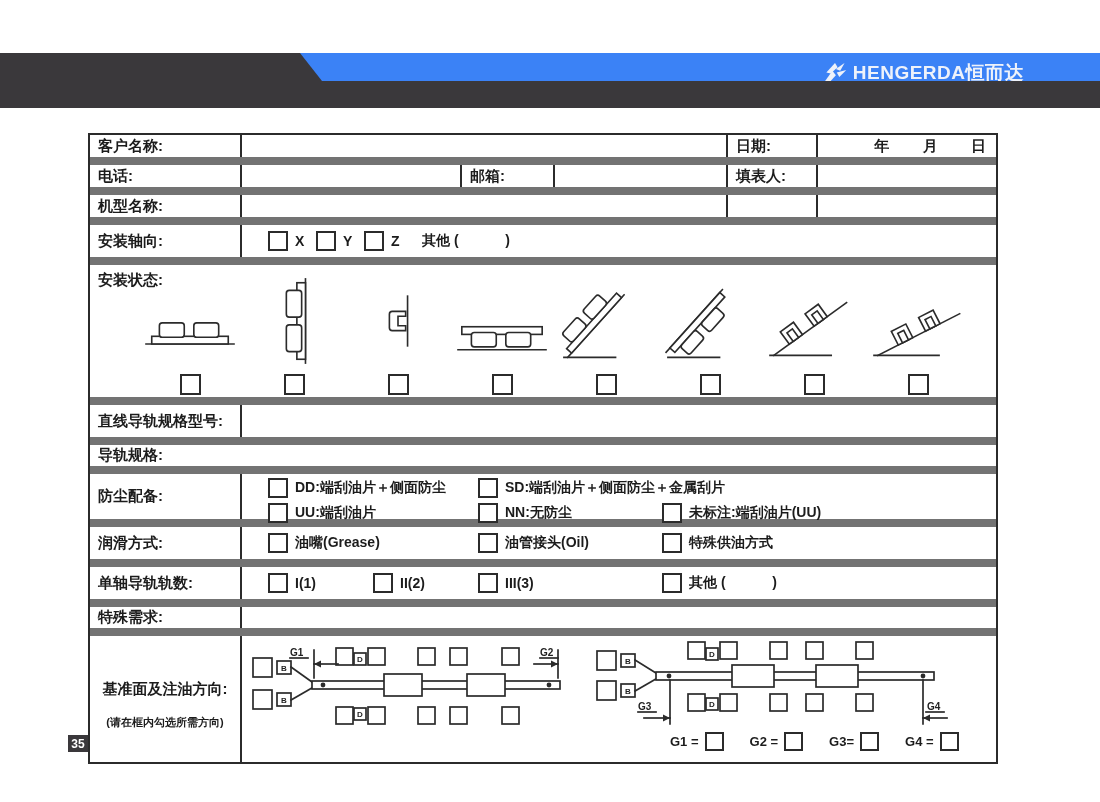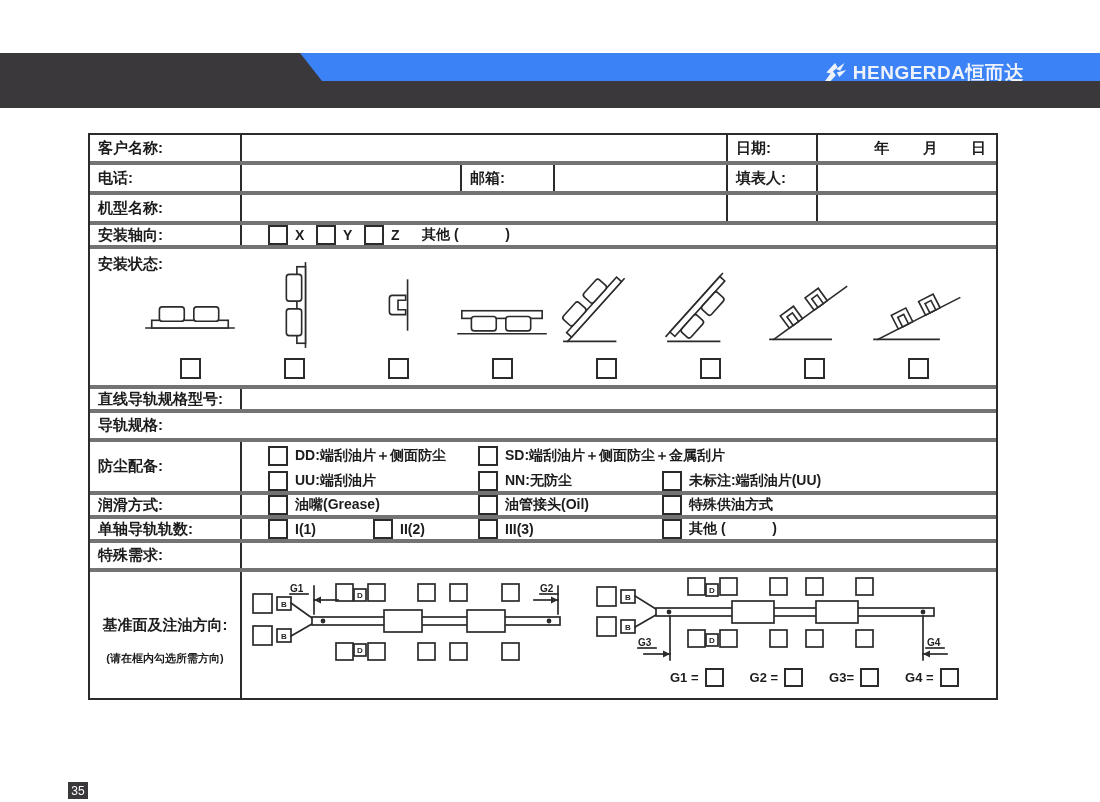--- a/index.html
+++ b/index.html
@@ -10,26 +10,26 @@
   
   .header-bar{position:absolute;left:0;top:53px;width:1100px;height:55px;background:#3a383b;}
   .header-blue{position:absolute;left:300px;top:0;width:812px;height:28px;background:#3b82f6;
                clip-path:polygon(0 0,100% 0,100% 100%,22px 100%);}
   .brand{position:absolute;right:88px;top:7px;display:flex;align-items:center;gap:5px;}
   .brand-text{color:#eef2fa;font-weight:bold;font-size:19px;letter-spacing:.5px;}
   .header-title{position:absolute;left:88px;top:17px;color:#fff;font-weight:bold;font-size:17px;letter-spacing:1.5px;}
 
   
   .tbl{position:absolute;left:88px;top:133px;width:910px;border:2px solid #2b2b2b;box-sizing:border-box;background:#fff;}
-  .row{display:flex;border-bottom:4px solid #737373;box-sizing:border-box;position:relative;}
+  .row{display:flex;border-bottom:8px solid #737373;box-sizing:border-box;position:relative;}
   .row:last-child{border-bottom:none;}
   .cell{border-right:2px solid #2b2b2b;box-sizing:border-box;display:flex;align-items:center;position:relative;}
   .cell:last-child{border-right:none;}
   .lbl{font-weight:bold;font-size:15px;padding-left:8px;}
-  .r30{height:30px}.r28{height:24px}.r29{height:29px}.r53{height:53px}.r140{height:140px}.r126{height:126px}
+  .r30{height:30px}.r28{height:40px}.r29{height:29px}.r53{height:53px}.r140{height:140px}.r126{height:126px}
   .w-label{width:152px}.w-main{width:486px}.w-dcol{width:90px}.w-dval{width:178px}
   .w-phone{width:220px}.w-maillbl{width:93px}.w-mailval{width:173px}
   .w-content{width:754px}.w-full{width:906px}
   .date-val{justify-content:flex-end;padding-right:10px;font-weight:bold;font-size:15px;}
 
   
   .opt{position:absolute;top:50%;transform:translateY(-50%);display:flex;align-items:center;gap:7px;
        font-weight:bold;font-size:14px;}
   .cb{width:16px;height:16px;border:2px solid #2b2b2b;background:#fff;flex:0 0 auto;box-sizing:content-box;}
   .c1{left:26px}.c2{left:236px}.c3{left:420px}
@@ -58,21 +58,21 @@
   .datum-title{font-weight:bold;font-size:15px;margin-top:12px;}
   .datum-sub{font-size:11px;font-weight:bold;margin-top:16px;}
   .dsvg-left{position:absolute;left:6px;top:8px;}
   .dsvg-right{position:absolute;left:352px;top:4px;}
   .gvals{position:absolute;left:428px;top:96px;display:flex;gap:26px;align-items:center;}
   .gq{display:flex;align-items:center;gap:6px;font-weight:bold;font-size:13px;}
   .gq .cb{width:15px;height:15px;}
 
   
   .page-num{position:absolute;left:68px;top:735px;width:20px;height:17px;background:#3a383b;color:#fff;
-            font-size:12px;font-weight:normal;display:flex;align-items:center;justify-content:center;margin-top:47px;}
+            font-size:12px;font-weight:bold;display:flex;align-items:center;justify-content:center;}
 </style>
 </head>
 <body>
 
 <div class="header-bar">
   <div class="header-blue">
     <div class="brand">
       <svg width="26" height="24" viewBox="0 0 30 27">
         <polygon points="5,13 15,2 18,7 10,14" fill="#eef2fa"></polygon>
         <polygon points="2,25 12,11 16,16 8,25" fill="#eef2fa"></polygon>

